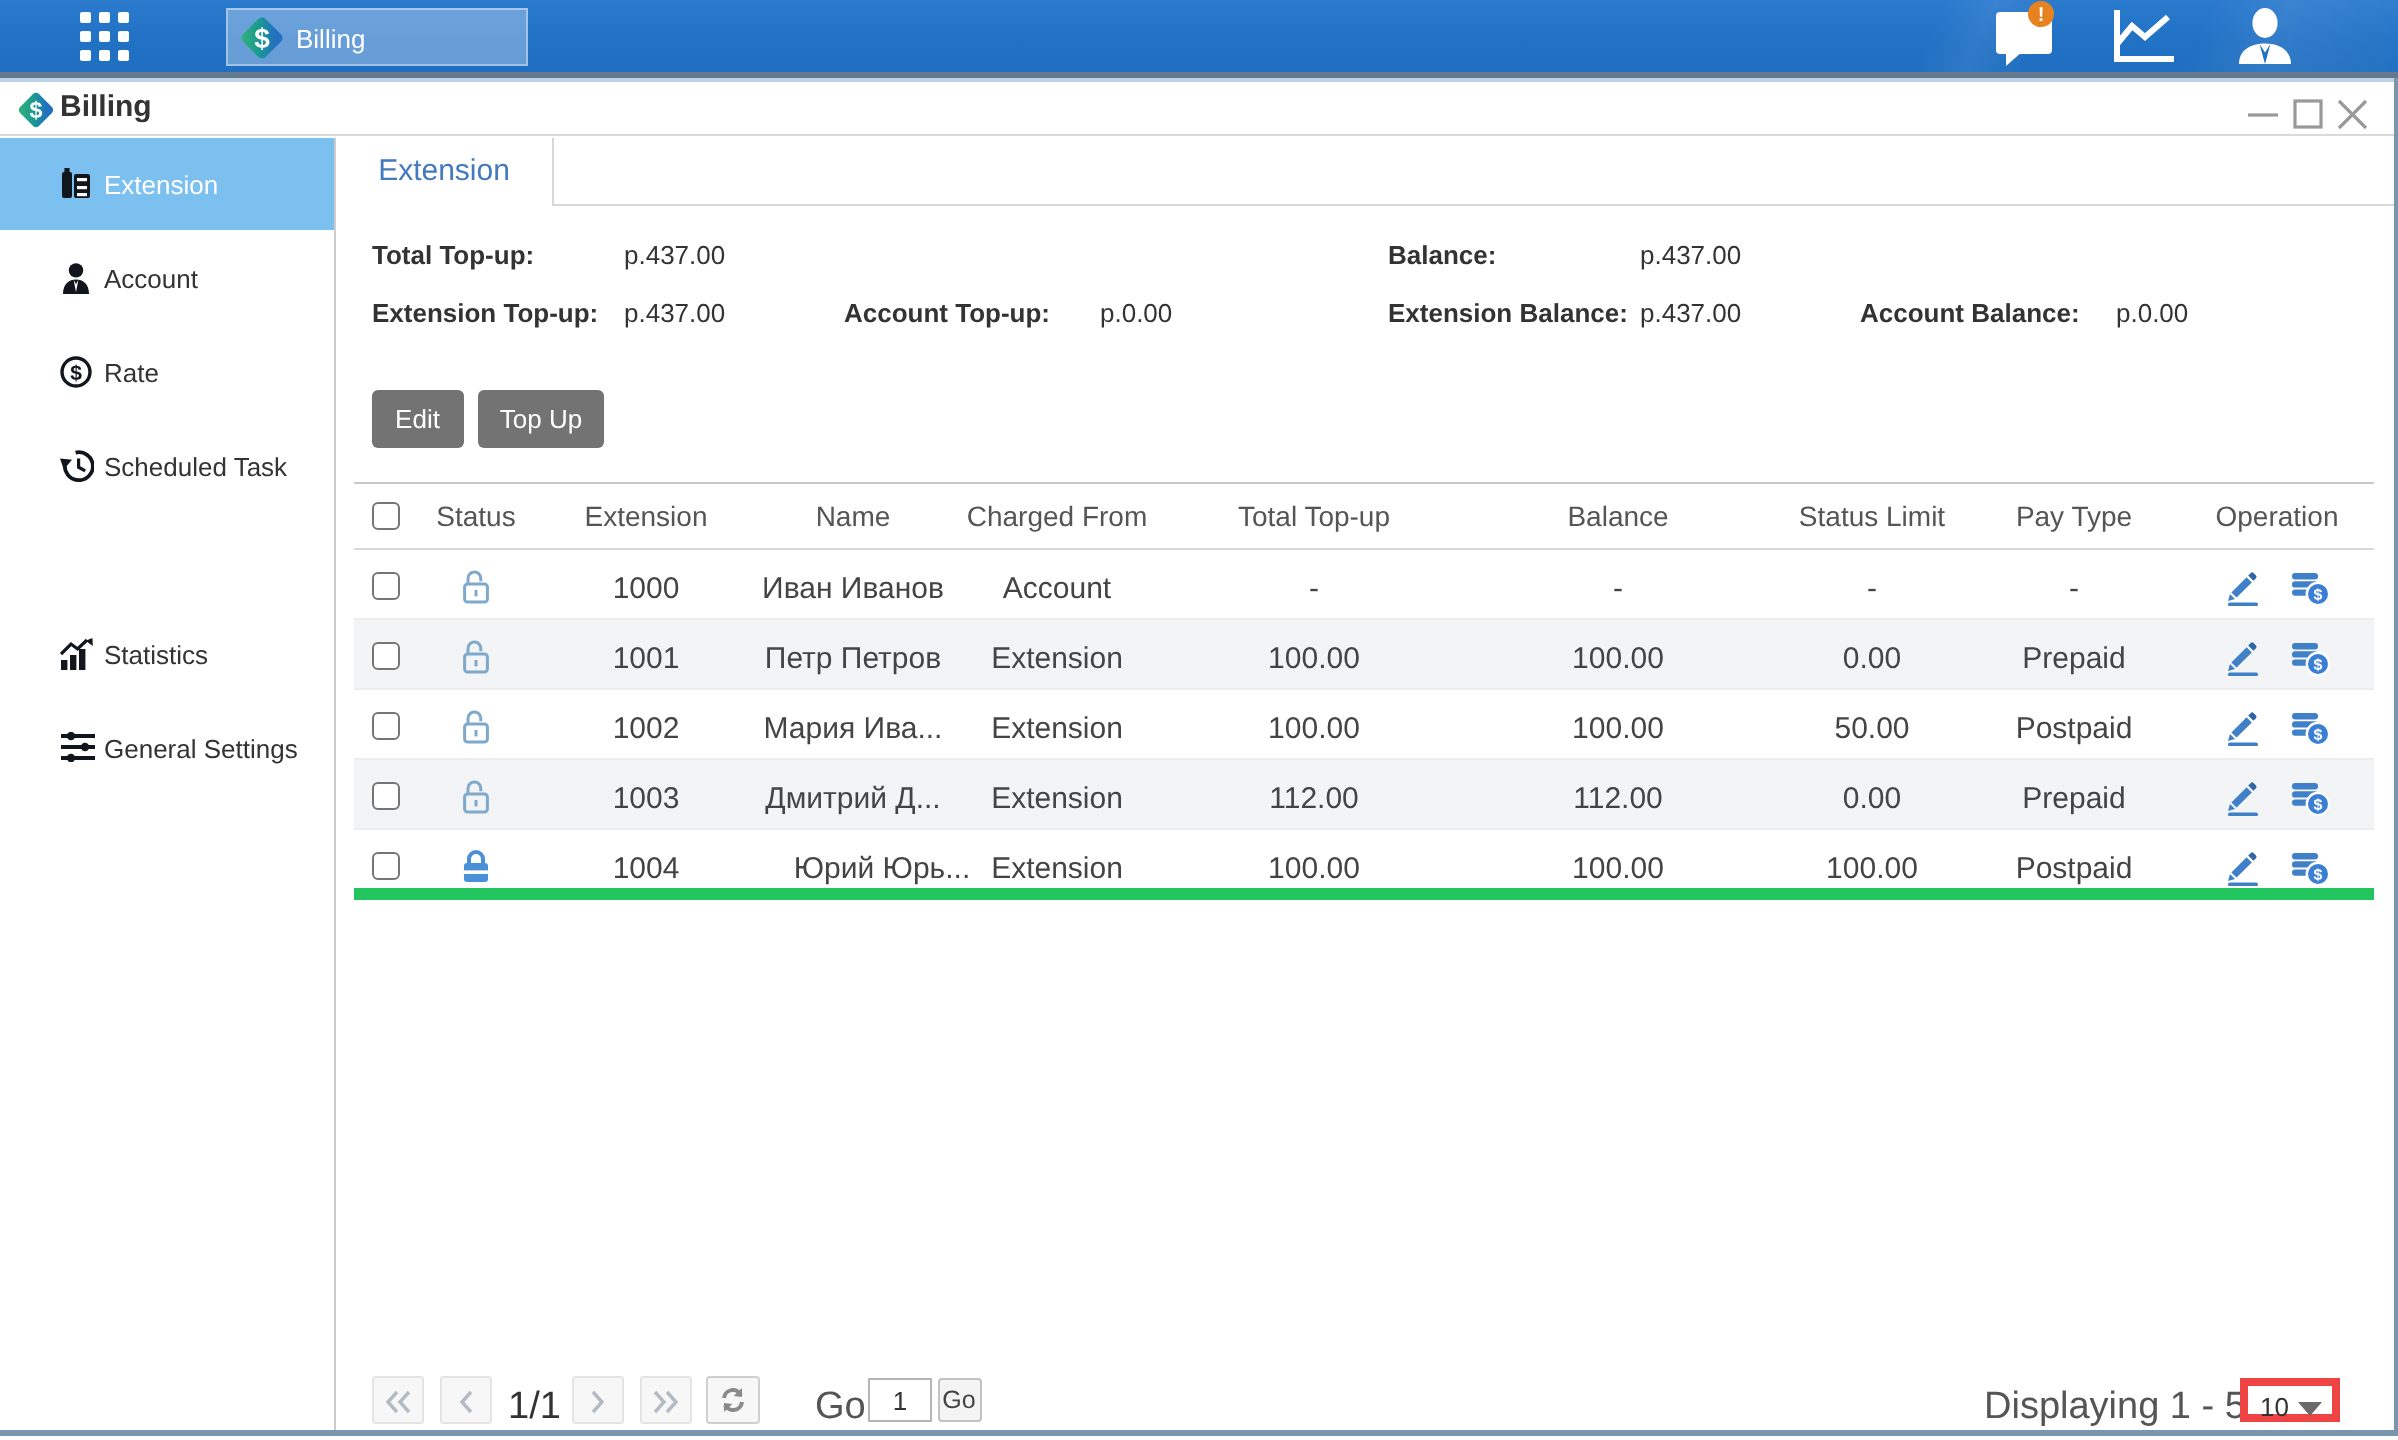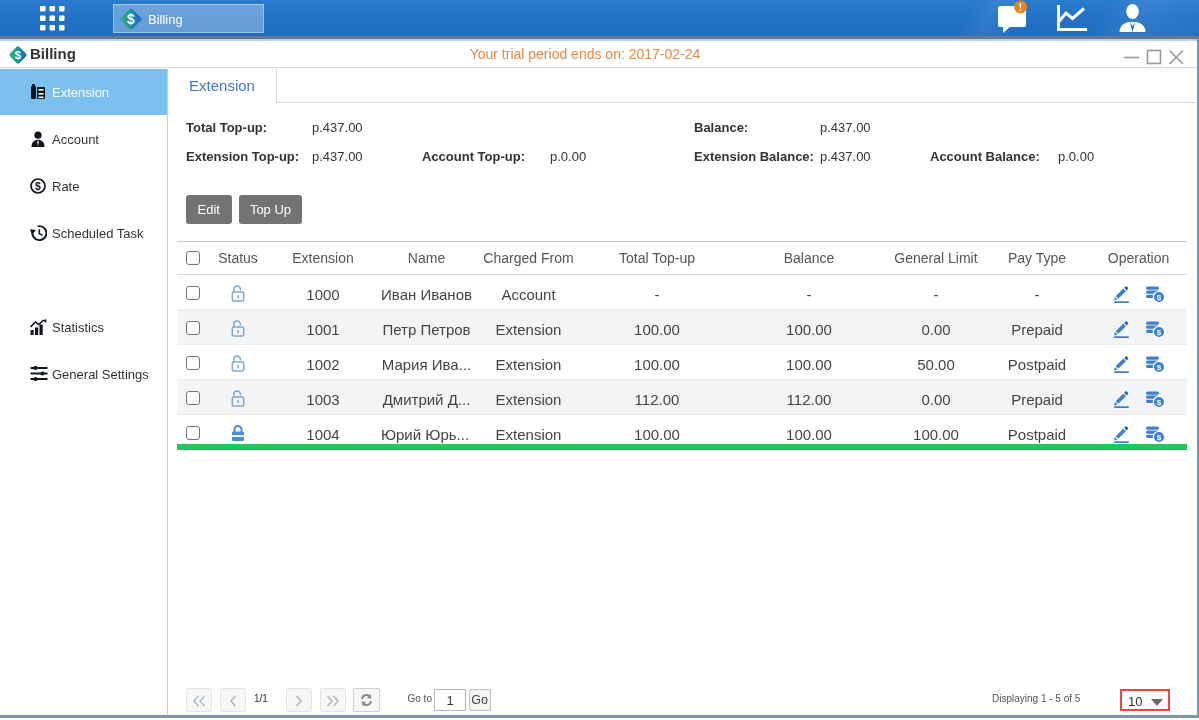--- a/index.html
+++ b/index.html
@@ -59,21 +59,21 @@
   top:11px; white-space:nowrap; }
 .cb { position:absolute; left:8.5px; width:14px; height:14px; border:1.5px solid #757575;
   border-radius:3px; background:#fff; }
 #thead-top { left:177px; top:241px; width:1010px; height:1px; background:#c8c8c8; }
 #thead-bot { left:177px; top:274px; width:1010px; height:1px; background:#d8d8d8; }
 
 
 .pgbtn { position:absolute; top:688px; width:26px; height:23.5px; background:#f7f7f7;
   border:1px solid #e4e4e4; border-radius:2px; text-align:center; color:#b0b6bf;
   font-size:16px; line-height:21px; }
-.pgtxt { position:absolute; font-size:10px; color:#444; }
+.pgtxt { position:absolute; font-size:19px; color:#444; }
 
 
 #bborder { left:0; top:714.5px; width:1199px; height:3px; background:#7a95ae; }
 #rborder { left:1197px; top:38.5px; width:2px; height:679px; background:#7a95ae; }
 </style>
 </head>
 <body>
 <div id="page">
 
   <div class="abs" id="topbar">
@@ -135,21 +135,20 @@
         <linearGradient id="dg2" x1="0" y1="1" x2="1" y2="0">
       <stop offset="0.05" stop-color="#31b07a"></stop>
           <stop offset="0.42" stop-color="#1a9b90"></stop>
           <stop offset="0.78" stop-color="#2171c0"></stop>
     </linearGradient>
       </defs>
     <rect x="4" y="4" width="16" height="16" rx="2.5" transform="rotate(45 12 12)" fill="url(#dg2)"></rect>
     <text x="12" y="17" font-size="14" font-weight="bold" fill="#fff" text-anchor="middle" font-family="Liberation Sans">$</text>
   </svg>
   <div class="abs" id="wtitle">Billing</div>
-  <div class="abs" id="trial">Your trial period ends on: 2017-02-24</div>
   <svg class="abs wc" style="left:1123px; top:49px;" width="64" height="16" viewBox="0 0 64 16">
     <line x1="1" y1="8.5" x2="16" y2="8.5" stroke="#999" stroke-width="1.6"></line>
     <rect x="24.5" y="1.5" width="13" height="13" fill="none" stroke="#999" stroke-width="1.6"></rect>
     <line x1="46.5" y1="1.5" x2="60" y2="15" stroke="#999" stroke-width="1.6"></line>
     <line x1="60" y1="1.5" x2="46.5" y2="15" stroke="#999" stroke-width="1.6"></line>
   </svg>
 
   <div class="abs" id="sidebar">
     <div class="abs" id="sel"></div>
     <div class="sideitem" style="top:0px;">
@@ -233,21 +232,21 @@
 
   <div class="abs" id="thead-top"></div>
   <div class="abs" id="thead-bot"></div>
   <div class="cb abs" style="left:185.5px; top:250.5px;"></div>
   <div class="hcell" style="left:238px;">Status</div>
   <div class="hcell" style="left:323px;">Extension</div>
   <div class="hcell" style="left:426.5px;">Name</div>
   <div class="hcell" style="left:528.5px;">Charged From</div>
   <div class="hcell" style="left:657px;">Total Top-up</div>
   <div class="hcell" style="left:809px;">Balance</div>
-  <div class="hcell" style="left:936px;">General Limit</div>
+  <div class="hcell" style="left:936px;">Status Limit</div>
   <div class="hcell" style="left:1037px;">Pay Type</div>
   <div class="hcell" style="left:1138.5px;">Operation</div>
 
   <div id="rows">
   <div class="row" style="top:274.5px;border-bottom:1px solid #ececec;">
         <div class="cb" style="top:11px;"></div>
         <div class="abs" style="left:60.5px; top:9.5px; transform:translateX(-50%);"><svg width="17" height="18" viewBox="0 0 17 18">
             <path d="M4.5 8 L4.5 5.2 A 3.2 3.2 0 0 1 10.9 5.2 L10.9 6.6" fill="none" stroke="#7fa9cc" stroke-width="1.5"></path>
             <rect x="2.8" y="8" width="11.4" height="9" rx="1.5" fill="none" stroke="#7fa9cc" stroke-width="1.5"></rect>
             <line x1="8.5" y1="11" x2="8.5" y2="14.2" stroke="#7fa9cc" stroke-width="1.5"></line>
@@ -358,21 +357,21 @@
           </svg></div>
       </div>
   <div class="row" style="top:414.5px;border-bottom:6px solid #22c55e;">
         <div class="cb" style="top:11px;"></div>
         <div class="abs" style="left:60.5px; top:9.5px; transform:translateX(-50%);"><svg width="17" height="18" viewBox="0 0 17 18">
             <path d="M5 8 L5 5.5 A 3.5 3.5 0 0 1 12 5.5 L12 8" fill="none" stroke="#4a90d9" stroke-width="2"></path>
             <rect x="2.5" y="7.5" width="12" height="9.5" rx="1.5" fill="#4a90d9"></rect>
             <rect x="2.5" y="11.2" width="12" height="1.8" fill="#fff"></rect>
           </svg></div>
         <div class="cell" style="left:146px;">1004</div>
-        <div class="cell" style="left:248px;">Юрий Юрь...</div>
+        <div class="cell" style="left:264px;">Юрий Юрь...</div>
         <div class="cell" style="left:351.5px;">Extension</div>
         <div class="cell" style="left:480px;">100.00</div>
         <div class="cell" style="left:632px;">100.00</div>
         <div class="cell" style="left:759px;">100.00</div>
         <div class="cell" style="left:860px;">Postpaid</div>
         <div class="abs" style="left:944.5px; top:10px; transform:translateX(-50%);"><svg width="19" height="18" viewBox="0 0 19 18">
             <path d="M3.2 11.2 L10.8 3.6 L13.4 6.2 L5.8 13.8 Z" fill="#4080c8"></path>
             <path d="M11.6 2.8 L12.8 1.6 A 1.1 1.1 0 0 1 14.4 1.6 L15.4 2.6 A 1.1 1.1 0 0 1 15.4 4.2 L14.2 5.4 Z" fill="#2f66a8"></path>
             <path d="M2.5 12 L5 14.5 L1.5 15.5 Z" fill="#4080c8"></path>
             <rect x="1.5" y="16.2" width="15" height="1.9" rx="0.9" fill="#4080c8"></rect>
@@ -406,21 +405,21 @@
       <path d="M12 1 L12 5.5 L7.8 5 Z" fill="#8a8a8a"></path>
       <path d="M12 8 A 4.5 4.5 0 0 1 3.5 9.5" fill="none" stroke="#8a8a8a" stroke-width="2"></path>
       <path d="M3 13 L3 8.5 L7.2 9 Z" fill="#8a8a8a"></path>
     </svg>
   </div>
   <div class="pgtxt" style="left:391.5px; top:693px; color:#555;margin-left:16px;">Go to</div>
   <div class="abs" style="left:434px; top:688.5px; width:32px; height:22px; border:1px solid #b5b5b5; background:#fff; font-size:13px; color:#333; text-align:center; line-height:21px;">1</div>
   <div class="abs" style="left:468.5px; top:688.5px; width:22px; height:22px; border:1px solid #c2c2c2; background:#f4f4f4; border-radius:2px; font-size:12.5px; color:#444; text-align:center; line-height:21px;">Go</div>
 
   <div class="pgtxt" style="left:992px; top:693px; color:#555;">Displaying 1 - 5 of 5</div>
-  <div class="abs" style="left:1120px; top:688.5px; width:50px; height:22px; border:2px solid #ef4444; background:#fff;">
+  <div class="abs" style="left:1120px; top:688.5px; width:50px; height:22px; border:4px solid #ef4444; background:#fff;">
     <span style="position:absolute; left:6px; top:3px; font-size:13px; color:#333;">10</span>
     <svg style="position:absolute; right:5px; top:8px;" width="12" height="7" viewBox="0 0 12 7">
       <path d="M0 0 L12 0 L6 7 Z" fill="#6a6a6a"></path>
     </svg>
   </div>
 
   <div class="abs" id="bborder"></div>
   <div class="abs" id="rborder"></div>
 
 </div>

